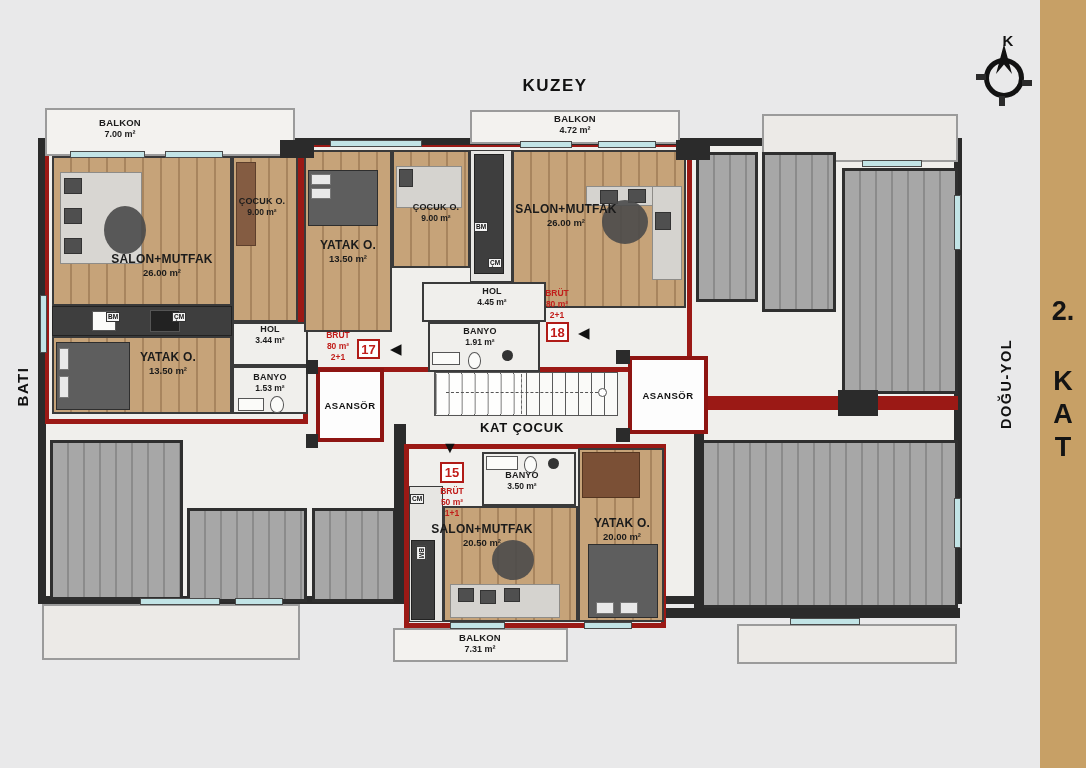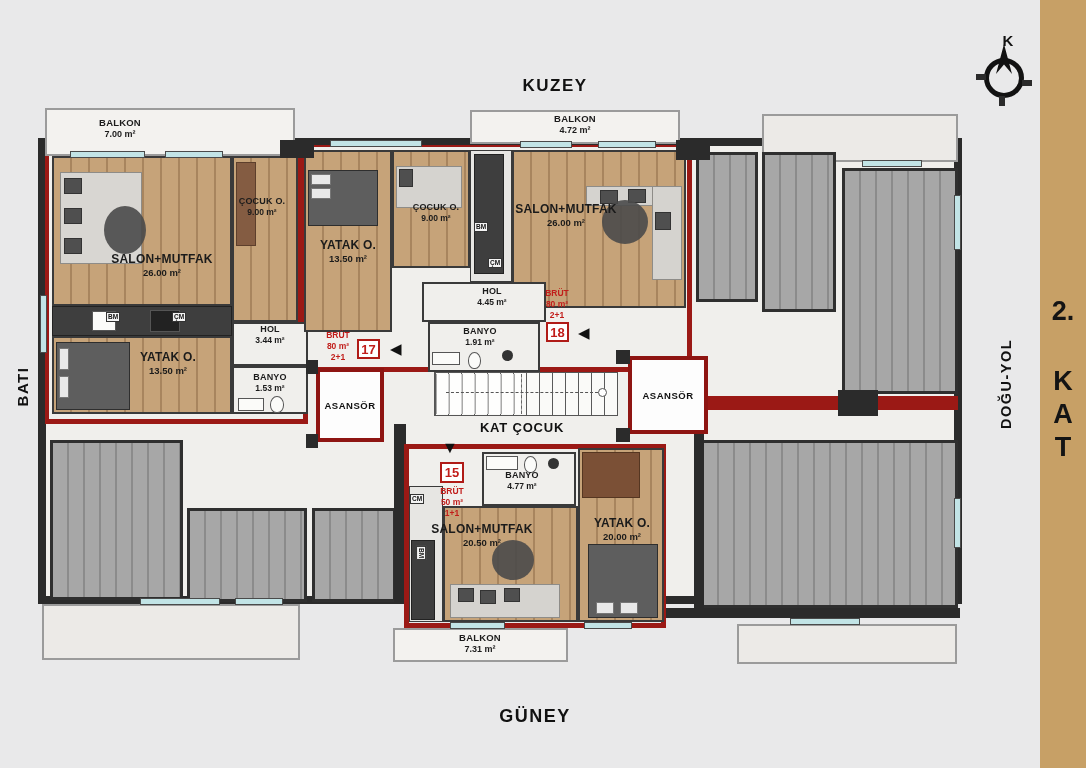--- a/index.html
+++ b/index.html
@@ -59,21 +59,20 @@
 
 <div class="canvas">
 
   <div class="abs floor-strip" style="left:1040px;top:0;width:46px;height:768px;"></div>
   <div class="abs floor-letter" style="left:1045px;top:296px;">2.</div>
   <div class="abs floor-letter" style="left:1045px;top:366px;">K</div>
   <div class="abs floor-letter" style="left:1045px;top:399px;">A</div>
   <div class="abs floor-letter" style="left:1045px;top:432px;">T</div>
 
   <div class="abs dir-label" style="left:480px;top:76px;width:150px;">KUZEY</div>
-  <div class="abs dir-label" style="left:455px;top:706px;width:160px;font-size:18px;">GÜNEY</div>
   <div class="abs dir-label dir-vert" style="left:-28px;top:378px;width:100px;">BATI</div>
   <div class="abs dir-label dir-vert" style="left:946px;top:376px;width:120px;font-size:14.5px;">DOĞU-YOL</div>
 
   <div class="abs compass-k" style="left:998px;top:32px;width:20px;text-align:center;">K</div>
   <div class="abs compass-ring" style="left:984px;top:58px;width:40px;height:40px;"></div>
   <div class="abs compass-arrow" style="left:996px;top:44px;width:16px;height:30px;"></div>
   <div class="abs wall" style="left:976px;top:74px;width:10px;height:6px;"></div>
   <div class="abs wall" style="left:1022px;top:80px;width:10px;height:6px;"></div>
   <div class="abs wall" style="left:999px;top:96px;width:6px;height:10px;"></div>
 
@@ -241,21 +240,21 @@
   <div class="abs rlabel" style="left:462px;top:286px;width:60px;">
       <span class="rn" style="font-size:9px;">HOL</span>
       <span class="ra" style="font-size:8.5px;">4.45 m²</span>
     </div>
   <div class="abs rlabel" style="left:440px;top:326px;width:80px;">
       <span class="rn" style="font-size:9px;">BANYO</span>
       <span class="ra" style="font-size:8.5px;">1.91 m²</span>
     </div>
   <div class="abs rlabel" style="left:484px;top:470px;width:76px;">
       <span class="rn" style="font-size:9px;">BANYO</span>
-      <span class="ra" style="font-size:8.5px;">4.77 m²</span>
+      <span class="ra" style="font-size:8.5px;">3.50 m²</span>
     </div>
   <div class="abs rlabel" style="left:412px;top:522px;width:140px;">
       <span class="rn">SALON+MUTFAK</span>
       <span class="ra">20.50 m²</span>
     </div>
   <div class="abs rlabel" style="left:582px;top:516px;width:80px;">
       <span class="rn">YATAK O.</span>
       <span class="ra">20.00 m²</span>
     </div>
   <div class="abs rlabel blabel" style="left:420px;top:632px;width:120px;">

